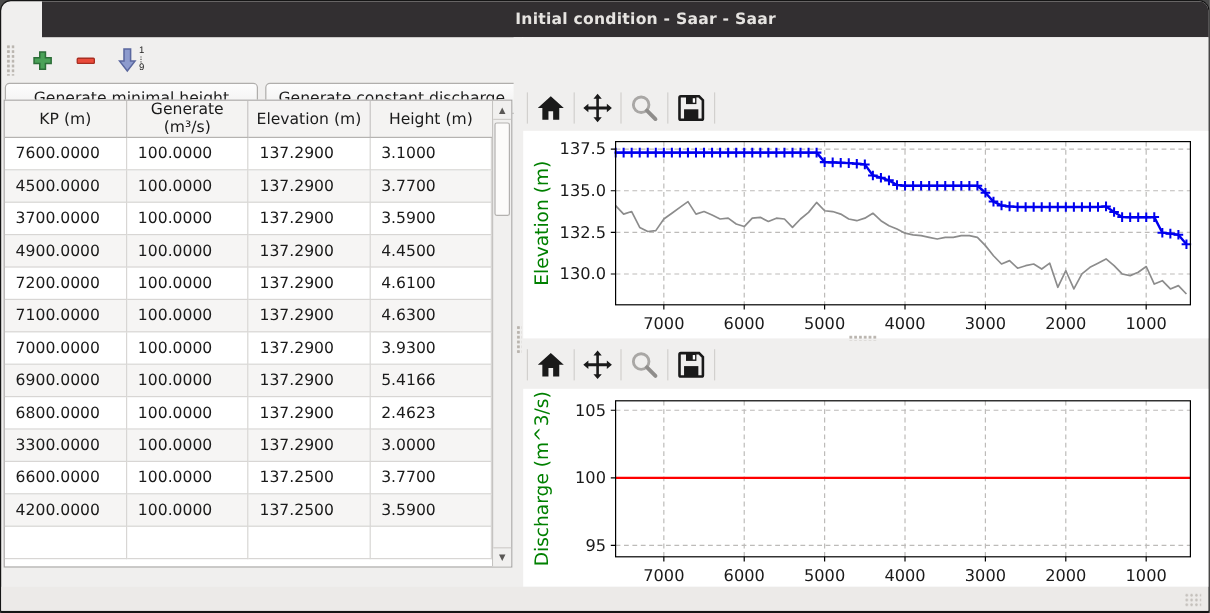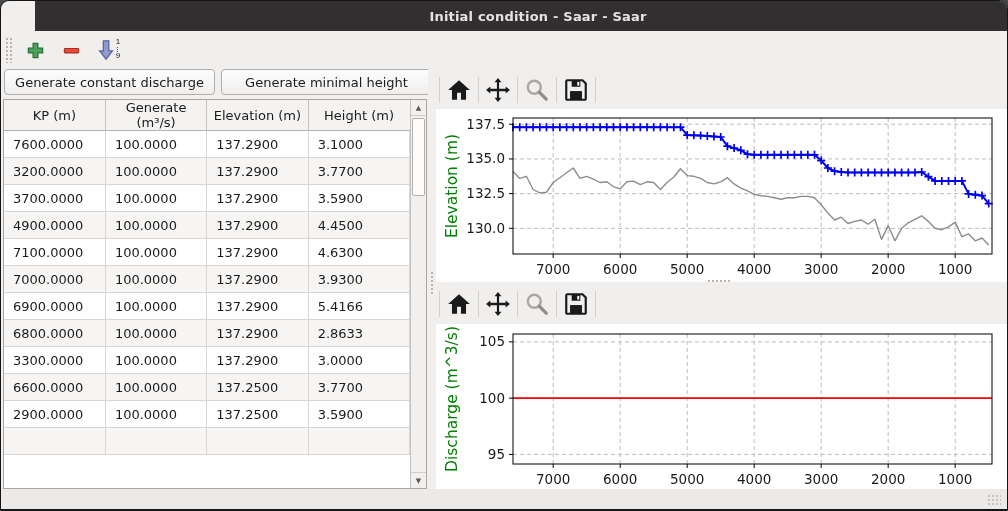--- a/index.html
+++ b/index.html
@@ -21,21 +21,21 @@
   .tbtn{width:26px;height:26px;border:none;background:transparent;padding:0;margin-left:10px;
     display:flex;align-items:center;justify-content:center;position:relative;}
   .sort-nums{position:absolute;right:-2px;top:1px;width:8px;height:22px;font-size:8px;line-height:8px;
     color:#222;text-align:center;display:flex;flex-direction:column;justify-content:space-between;}
   .sort-dots{height:5px;border-left:1px dotted #555;margin-left:3px;}
   .gen-buttons{position:absolute;left:0;top:37px;width:100%;height:30px;display:flex;}
   .gen-btn{flex:1;margin:1px 3px;height:26px;border:1px solid #b0aeac;border-radius:4px;
     background:linear-gradient(#fdfdfd,#efeeed);font-size:13px;color:#1c1c1c;
     font-family:"DejaVu Sans",sans-serif;padding:0;}
   
-  .table-wrap{position:absolute;left:2px;top:68px;width:424px;height:390px;background:#fff;
+  .table-wrap{position:absolute;left:2px;top:52px;width:424px;height:390px;background:#fff;
     border:1px solid #a9a7a5;overflow:hidden;}
   table.data{border-collapse:collapse;width:406px;table-layout:fixed;font-size:13px;color:#1b1b1b;}
   table.data th{height:22px;font-weight:normal;background:#f4f3f2;border-right:1px solid #c6c4c2;
     border-bottom:1px solid #b5b3b1;text-align:center;padding:0 2px;}
   table.data th:last-child{border-right:none;}
   table.data td{height:27px;border-right:1px solid #d8d6d4;border-bottom:1px solid #d8d6d4;
     padding:0 0 0 9px;text-align:left;background:#fff;}
   table.data tr:nth-child(even) td{background:#f6f5f4;}
   .vscroll{position:absolute;right:0;top:0;width:16px;height:100%;background:#f1f0ef;
     border-left:1px solid #c5c3c1;}
@@ -104,60 +104,66 @@
         </svg>
         <span class="sort-nums">
           <span>1</span>
           <span class="sort-dots"></span>
           <span>9</span>
         </span>
       </button>
     </div>
 
     <div class="gen-buttons">
+      <button class="gen-btn">Generate minimal height</button>
       <button class="gen-btn">Generate constant discharge</button>
-      <button class="gen-btn">Generate minimal height</button>
     </div>
 
     <div class="table-wrap">
       <table class="data">
         <thead>
           <tr id="thead-row">
               <th>KP (m)</th>
               <th>Generate (m³/s)</th>
               <th>Elevation (m)</th>
               <th>Height (m)</th>
             </tr>
         </thead>
         <tbody id="tbody">
             <tr>
               <td>7600.0000</td>
               <td>100.0000</td>
               <td>137.2900</td>
               <td>3.1000</td>
             </tr>
             <tr>
-              <td>3200.0000</td>
+              <td>4500.0000</td>
               <td>100.0000</td>
               <td>137.2900</td>
               <td>3.7700</td>
             </tr>
             <tr>
               <td>3700.0000</td>
               <td>100.0000</td>
               <td>137.2900</td>
               <td>3.5900</td>
             </tr>
             <tr>
               <td>4900.0000</td>
               <td>100.0000</td>
               <td>137.2900</td>
               <td>4.4500</td>
             </tr>
             <tr>
+              <td>7200.0000</td>
+              <td>100.0000</td>
+              <td>137.2900</td>
+              <td>4.6100</td>
+            </tr>
+            <tr>
               <td>7100.0000</td>
               <td>100.0000</td>
               <td>137.2900</td>
               <td>4.6300</td>
             </tr>
             <tr>
               <td>7000.0000</td>
               <td>100.0000</td>
               <td>137.2900</td>
               <td>3.9300</td>
@@ -165,36 +171,36 @@
             <tr>
               <td>6900.0000</td>
               <td>100.0000</td>
               <td>137.2900</td>
               <td>5.4166</td>
             </tr>
             <tr>
               <td>6800.0000</td>
               <td>100.0000</td>
               <td>137.2900</td>
-              <td>2.8633</td>
+              <td>2.4623</td>
             </tr>
             <tr>
               <td>3300.0000</td>
               <td>100.0000</td>
               <td>137.2900</td>
               <td>3.0000</td>
             </tr>
             <tr>
               <td>6600.0000</td>
               <td>100.0000</td>
               <td>137.2500</td>
               <td>3.7700</td>
             </tr>
             <tr>
-              <td>2900.0000</td>
+              <td>4200.0000</td>
               <td>100.0000</td>
               <td>137.2500</td>
               <td>3.5900</td>
             </tr>
             <tr>
               <td></td>
               <td></td>
               <td></td>
               <td></td>
             </tr>

